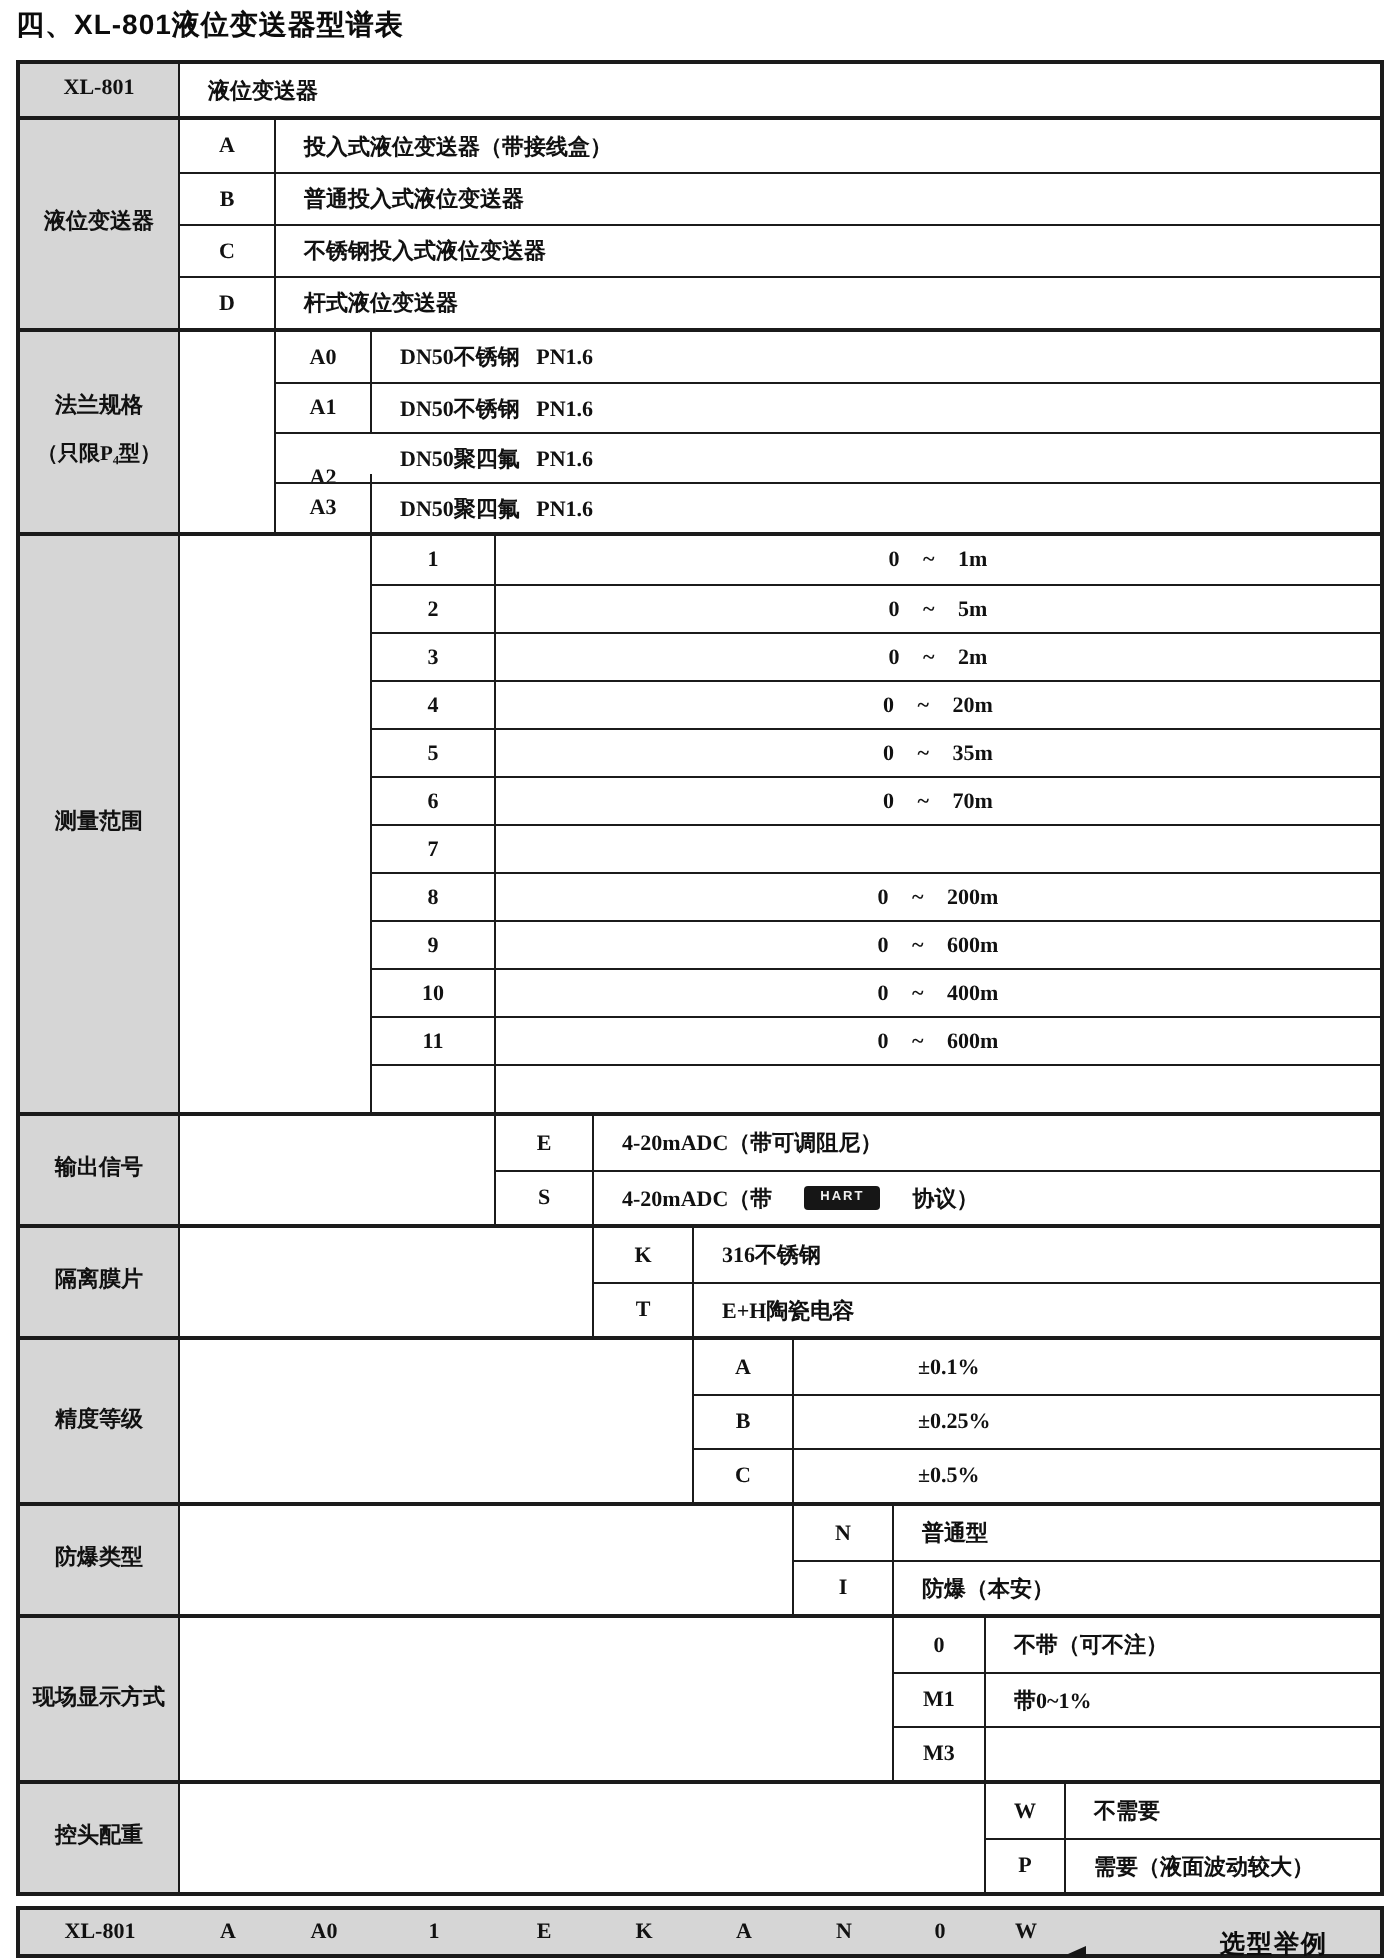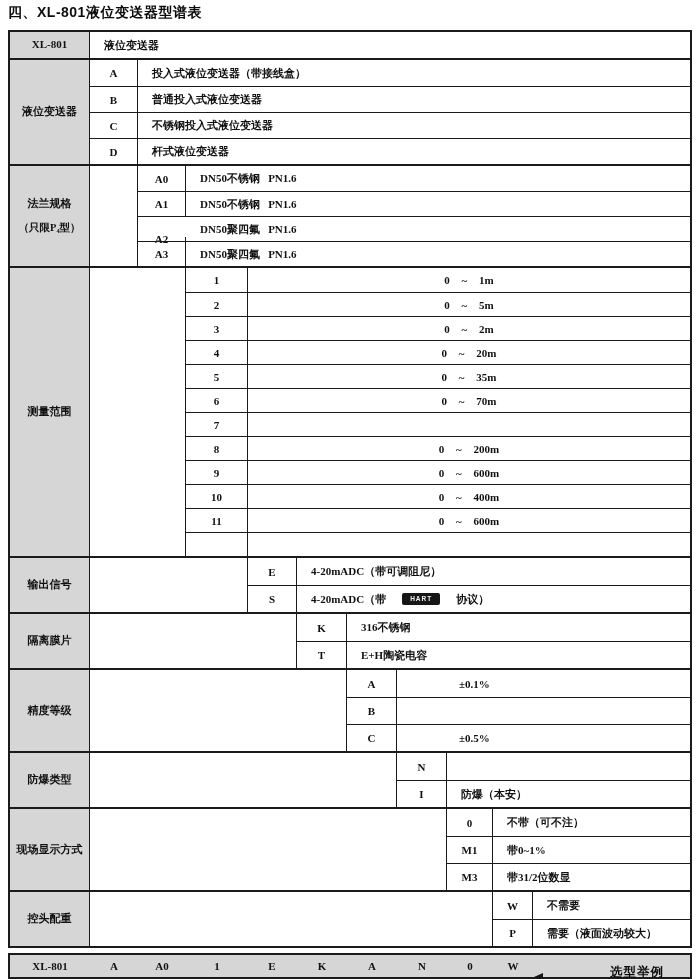--- a/index.html
+++ b/index.html
@@ -221,35 +221,37 @@
         <div>精度等级</div>
       </div>
       <div class="spacer-cell" style="flex-basis: 257px;"></div>
       <div class="rows">
         <div class="option-row" style="height: 27px;">
           <div class="code-cell" style="flex-basis: 50px;">A</div>
           <div class="desc-cell">±0.1%</div>
         </div>
         <div class="option-row" style="height: 27px;">
           <div class="code-cell" style="flex-basis: 50px;">B</div>
+          <div class="desc-cell">±0.25%</div>
         </div>
         <div class="option-row" style="height: 27px;">
           <div class="code-cell" style="flex-basis: 50px;">C</div>
           <div class="desc-cell">±0.5%</div>
         </div>
       </div>
     </div>
     <div class="section sec-explosion">
       <div class="label-cell">
         <div>防爆类型</div>
       </div>
       <div class="spacer-cell" style="flex-basis: 307px;"></div>
       <div class="rows">
         <div class="option-row" style="height: 27px;">
           <div class="code-cell" style="flex-basis: 50px;">N</div>
+          <div class="desc-cell">普通型</div>
         </div>
         <div class="option-row" style="height: 27px;">
           <div class="code-cell" style="flex-basis: 50px;">I</div>
           <div class="desc-cell">防爆（本安）</div>
         </div>
       </div>
     </div>
     <div class="section sec-display">
       <div class="label-cell">
         <div>现场显示方式</div>
@@ -259,21 +261,20 @@
         <div class="option-row" style="height: 27px;">
           <div class="code-cell" style="flex-basis: 46px;">0</div>
           <div class="desc-cell">不带（可不注）</div>
         </div>
         <div class="option-row" style="height: 27px;">
           <div class="code-cell" style="flex-basis: 46px;">M1</div>
           <div class="desc-cell">带0~1%</div>
         </div>
         <div class="option-row" style="height: 27px;">
           <div class="code-cell" style="flex-basis: 46px;">M3</div>
-          <div class="desc-cell">带31/2位数显</div>
         </div>
       </div>
     </div>
     <div class="section sec-weight">
       <div class="label-cell">
         <div>控头配重</div>
       </div>
       <div class="spacer-cell" style="flex-basis: 403px;"></div>
       <div class="rows">
         <div class="option-row" style="height: 27px;">

